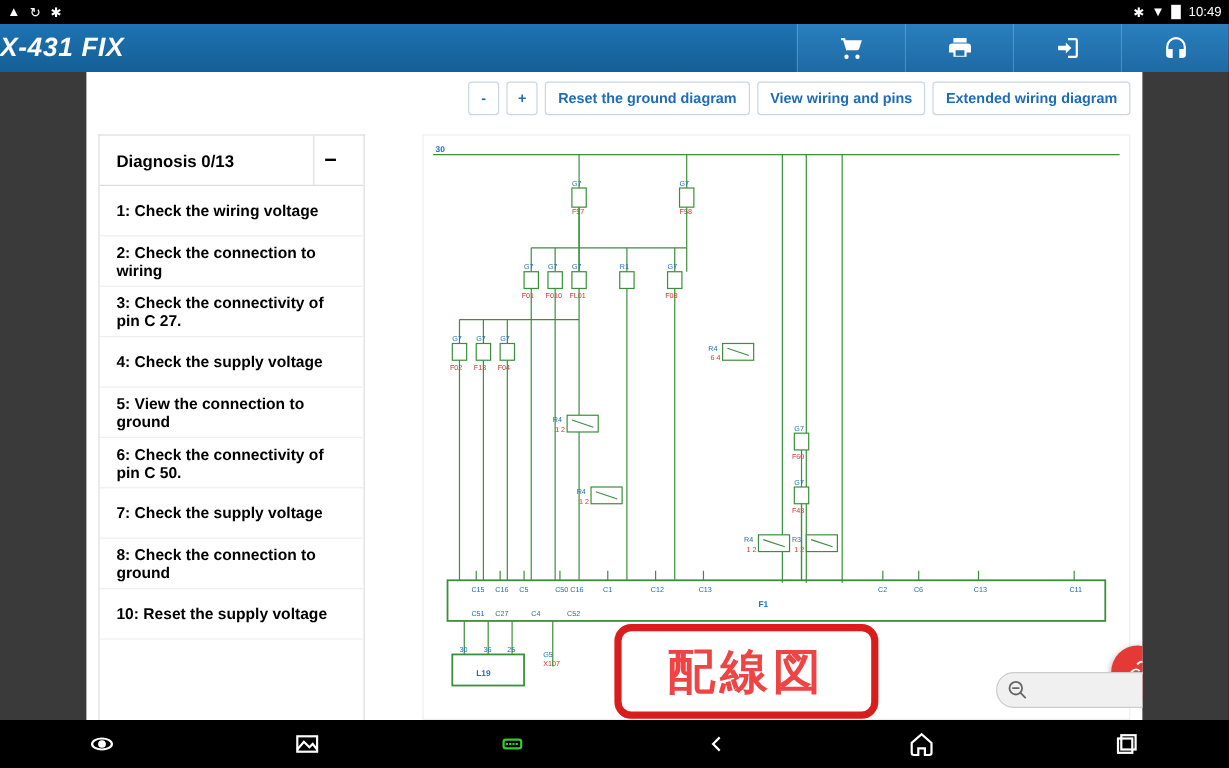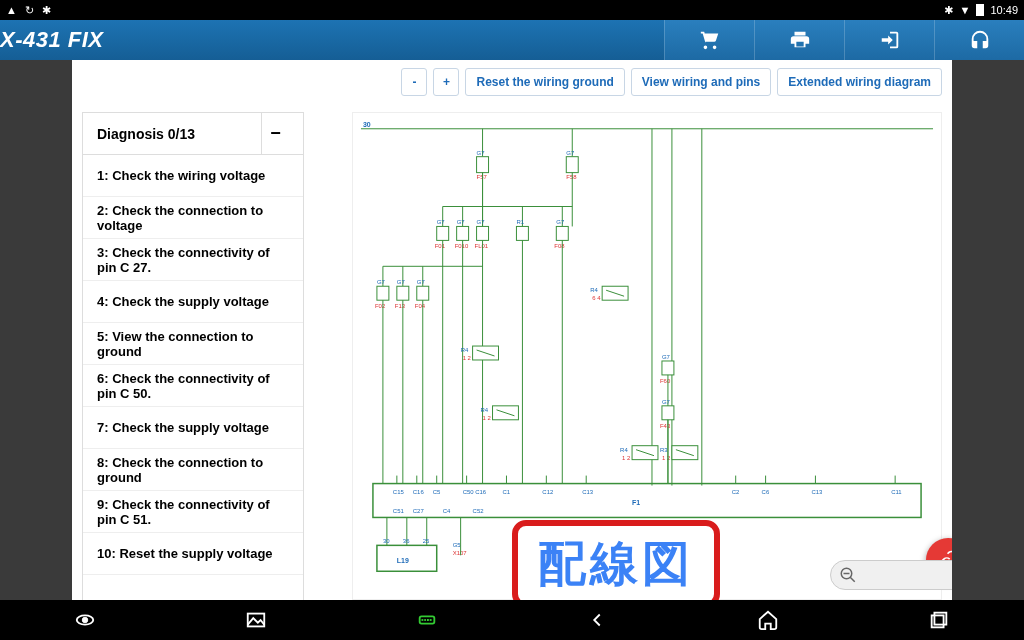--- a/index.html
+++ b/index.html
@@ -63,21 +63,21 @@
 
   .diagram {
     position: absolute; top: 52px; left: 280px; right: 10px; bottom: 0;
     border: 1px solid #eee;
   }
   .diagram svg { width: 100%; height: 100%; }
 
   .overlay-label {
     position: absolute; left: 440px; top: 460px;
     border: 6px solid #d91c1c; border-radius: 14px; background: #fff;
-    padding: 6px 20px; font-size: 48px; font-weight: 800; color: #3b82f6;
+    padding: 6px 38px; font-size: 40px; font-weight: 800; color: #ef4444;
     letter-spacing: 4px;
   }
 
   .fab {
     position: absolute; right: -18px; top: 478px; width: 44px; height: 44px;
     background: #e53935; border-radius: 50%; display:flex; align-items:center; justify-content:center;
     box-shadow: 0 2px 6px rgba(0,0,0,.4); cursor:pointer;
   }
   .fab svg { width: 20px; height: 20px; fill:#fff; }
 
@@ -145,40 +145,39 @@
       </svg>
   </div>
 </div>
 
 <div class="workspace">
   <div class="page">
 
     <div class="toolbar">
       <button class="tbutton small">-</button>
       <button class="tbutton small">+</button>
-      <button class="tbutton">Reset the wiring ground</button>
+      <button class="tbutton">Reset the ground diagram</button>
       <button class="tbutton">View wiring and pins</button>
       <button class="tbutton">Extended wiring diagram</button>
     </div>
 
     <div class="panel">
       <div class="panel-header">
         <span>Diagnosis 0/13</span>
         <span class="collapse">−</span>
       </div>
       <div id="steps">
           <div class="step">1: Check the wiring voltage</div>
-          <div class="step">2: Check the connection to voltage</div>
+          <div class="step">2: Check the connection to wiring</div>
           <div class="step">3: Check the connectivity of pin C 27.</div>
           <div class="step">4: Check the supply voltage</div>
           <div class="step">5: View the connection to ground</div>
           <div class="step">6: Check the connectivity of pin C 50.</div>
           <div class="step">7: Check the supply voltage</div>
           <div class="step">8: Check the connection to ground</div>
-          <div class="step">9: Check the connectivity of pin C 51.</div>
           <div class="step">10: Reset the supply voltage</div>
         </div>
     </div>
 
     <div class="diagram">
       <svg viewBox="0 0 590 480">
 
         <text x="10" y="10" class="bust">30</text>
         <line class="dline" x1="8" y1="12" x2="582" y2="12"></line>
 

